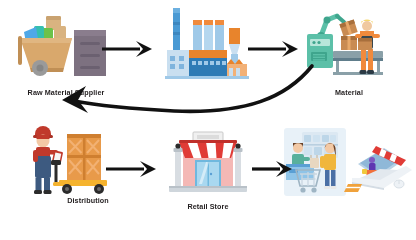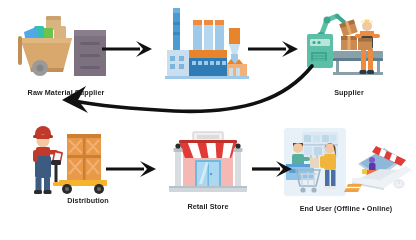--- a/index.html
+++ b/index.html
@@ -161,21 +161,21 @@
         <rect x="56.5" y="64" width="7" height="4" rx="1.5" fill="#2b3a45"></rect>
         <rect x="64" y="64" width="7" height="4" rx="1.5" fill="#2b3a45"></rect>
 
         <rect x="52" y="28" width="7" height="4" rx="2" fill="#f08a3c"></rect>
         <rect x="69" y="28" width="8" height="4" rx="2" fill="#f08a3c"></rect>
 
         <rect x="55" y="32" width="14" height="12" fill="#c98b52"></rect>
         <rect x="55" y="32" width="14" height="3.5" fill="#a86f3c"></rect>
       </svg>
     </div>
-    <div class="node-label" style="margin-top:6px;">Supplier</div>
+    <div class="node-label" style="margin-top:6px;">Material</div>
   </div>
 
   <div class="node" style="left:14px; top:124px; width:110px;">
     <div class="node-art">
       <svg class="art-svg" width="92" height="72" viewBox="0 0 92 72">
 
         <path d="M12 10 A8 8 0 0 1 28 10 L28 12 L12 12 Z" fill="#c0392b"></path>
         <rect x="10" y="11" width="20" height="3" rx="1.5" fill="#a93226"></rect>
         <circle cx="20" cy="17" r="6.5" fill="#f3c9a5"></circle>
         <path d="M13.5 15 L26.5 15 L26.5 11 L13.5 11 Z" fill="#c0392b"></path>
@@ -308,21 +308,20 @@
         <path d="M80 52 L100 54 L118 44 L100 43 Z" fill="#e2e8ee"></path>
 
         <path d="M68 58 L82 58 L78 66 L64 66 Z" fill="#f0a23c"></path>
         <path d="M66 61.5 L80 61.5" stroke="#ffffff" stroke-width="1.4"></path>
 
         <ellipse cx="119" cy="58" rx="5" ry="4" fill="#eef2f6"></ellipse>
         <ellipse cx="119" cy="58" rx="5" ry="4" fill="none" stroke="#cfd8e0" stroke-width="0.8"></ellipse>
         <path d="M119 54.5 L119 58" stroke="#cfd8e0" stroke-width="0.8"></path>
       </svg>
     </div>
-    <div class="node-label" style="margin-top:4px;">End User (Offline • Online)</div>
   </div>
 
   <div class="arrow" style="left:100px; top:36px;">
     <svg width="56" height="26" viewBox="0 0 56 26">
       <path d="M2 13 L40 13" stroke="#111111" stroke-width="3.2" stroke-linecap="butt"></path>
       <path d="M36 5 L52 13 L36 21 L43 13 Z" fill="#111111"></path>
     </svg>
   </div>
 
   <div class="arrow" style="left:246px; top:36px;">

